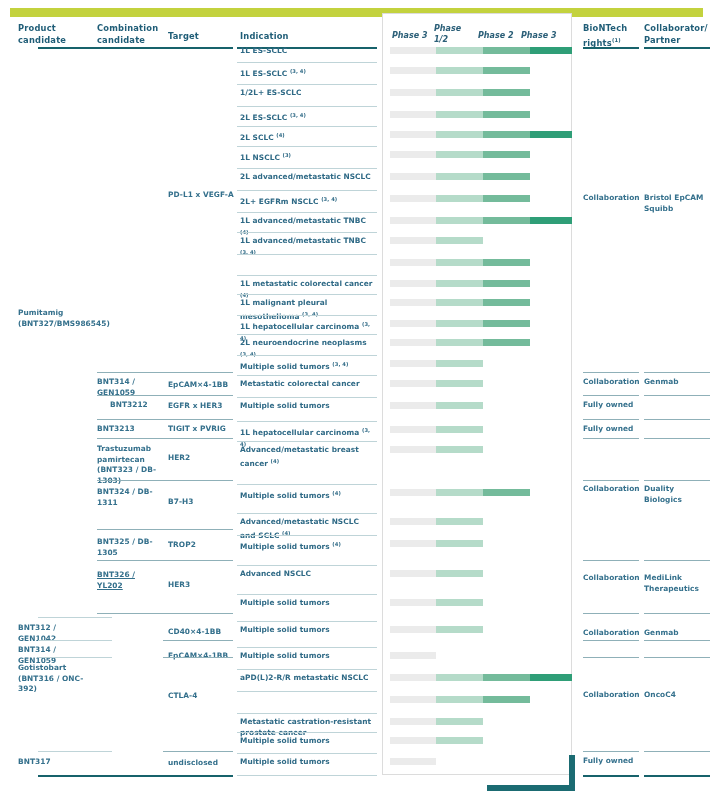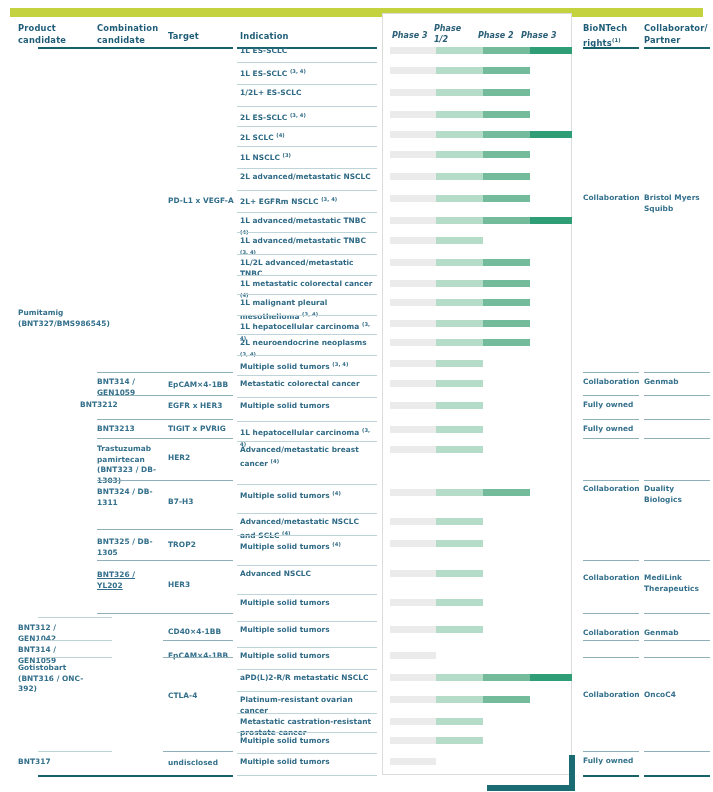--- a/index.html
+++ b/index.html
@@ -131,21 +131,20 @@
     <div class="cell ind" style="left:240px;top:216px;width:136px;">1L advanced/metastatic TNBC <sup>(4)</sup></div>
     <div class="rule" style="left:237px;top:232px;width:140px;"></div>
     <div class="bar s1" style="left:390px;top:217px;width:46px;"></div>
     <div class="bar s2" style="left:436px;top:217px;width:47px;"></div>
     <div class="bar s3" style="left:483px;top:217px;width:47px;"></div>
     <div class="bar s4" style="left:530px;top:217px;width:42px;"></div>
     <div class="cell ind" style="left:240px;top:236px;width:136px;">1L advanced/metastatic TNBC <sup>(3, 4)</sup></div>
     <div class="rule" style="left:237px;top:254px;width:140px;"></div>
     <div class="bar s1" style="left:390px;top:237px;width:46px;"></div>
     <div class="bar s2" style="left:436px;top:237px;width:47px;"></div>
-    <div class="cell ind" style="left:240px;top:258px;width:136px;">1L/2L advanced/metastatic TNBC</div>
     <div class="rule" style="left:237px;top:275px;width:140px;"></div>
     <div class="bar s1" style="left:390px;top:259px;width:46px;"></div>
     <div class="bar s2" style="left:436px;top:259px;width:47px;"></div>
     <div class="bar s3" style="left:483px;top:259px;width:47px;"></div>
     <div class="cell ind" style="left:240px;top:279px;width:136px;">1L metastatic colorectal cancer <sup>(4)</sup></div>
     <div class="rule" style="left:237px;top:294px;width:140px;"></div>
     <div class="bar s1" style="left:390px;top:280px;width:46px;"></div>
     <div class="bar s2" style="left:436px;top:280px;width:47px;"></div>
     <div class="bar s3" style="left:483px;top:280px;width:47px;"></div>
     <div class="cell ind" style="left:240px;top:298px;width:136px;">1L malignant pleural mesothelioma <sup>(3, 4)</sup></div>
@@ -210,21 +209,20 @@
     <div class="bar s2" style="left:436px;top:626px;width:47px;"></div>
     <div class="cell ind" style="left:240px;top:651px;width:136px;">Multiple solid tumors</div>
     <div class="rule" style="left:237px;top:669px;width:140px;"></div>
     <div class="bar s1" style="left:390px;top:652px;width:46px;"></div>
     <div class="cell ind" style="left:240px;top:673px;width:136px;">aPD(L)2-R/R metastatic  NSCLC</div>
     <div class="rule" style="left:237px;top:691px;width:140px;"></div>
     <div class="bar s1" style="left:390px;top:674px;width:46px;"></div>
     <div class="bar s2" style="left:436px;top:674px;width:47px;"></div>
     <div class="bar s3" style="left:483px;top:674px;width:47px;"></div>
     <div class="bar s4" style="left:530px;top:674px;width:42px;"></div>
-    <div class="cell ind" style="left:240px;top:695px;width:136px;">Platinum-resistant ovarian cancer</div>
     <div class="rule" style="left:237px;top:713px;width:140px;"></div>
     <div class="bar s1" style="left:390px;top:696px;width:46px;"></div>
     <div class="bar s2" style="left:436px;top:696px;width:47px;"></div>
     <div class="bar s3" style="left:483px;top:696px;width:47px;"></div>
     <div class="cell ind" style="left:240px;top:717px;width:136px;">Metastatic castration-resistant prostate cancer</div>
     <div class="rule" style="left:237px;top:732px;width:140px;"></div>
     <div class="bar s1" style="left:390px;top:718px;width:46px;"></div>
     <div class="bar s2" style="left:436px;top:718px;width:47px;"></div>
     <div class="cell ind" style="left:240px;top:736px;width:136px;">Multiple solid tumors</div>
     <div class="rule" style="left:237px;top:753px;width:140px;"></div>
@@ -232,48 +230,48 @@
     <div class="bar s2" style="left:436px;top:737px;width:47px;"></div>
     <div class="cell ind" style="left:240px;top:757px;width:136px;">Multiple solid tumors</div>
     <div class="rule" style="left:237px;top:775px;width:140px;"></div>
     <div class="bar s1" style="left:390px;top:758px;width:46px;"></div>
     <div class="cell" style="left:18px;top:308px;width:70px;">Pumitamig (BNT327/BMS986545)</div>
     <div class="cell" style="left:18px;top:623px;width:70px;">BNT312 / GEN1042</div>
     <div class="cell" style="left:18px;top:645px;width:70px;">BNT314 / GEN1059</div>
     <div class="cell" style="left:18px;top:663px;width:70px;">Gotistobart (BNT316 / ONC-392)</div>
     <div class="cell" style="left:18px;top:757px;width:70px;">BNT317</div>
     <div class="cell" style="left:97px;top:377px;width:66px;">BNT314 / GEN1059</div>
-    <div class="cell" style="left:80px;top:400px;width:66px;">BNT3212</div>
+    <div class="cell" style="left:110px;top:400px;width:66px;">BNT3212</div>
     <div class="cell" style="left:97px;top:424px;width:66px;">BNT3213</div>
     <div class="cell" style="left:97px;top:444px;width:66px;">Trastuzumab pamirtecan (BNT323 / DB-1303)</div>
     <div class="cell" style="left:97px;top:487px;width:66px;">BNT324 / DB-1311</div>
     <div class="cell" style="left:97px;top:537px;width:66px;">BNT325 / DB-1305</div>
     <div class="cell" style="left:97px;top:570px;width:66px;text-decoration:underline;">BNT326 / YL202</div>
-    <div class="cell" style="left:168px;top:196px;width:66px;">PD-L1 x VEGF-A</div>
+    <div class="cell" style="left:168px;top:190px;width:66px;">PD-L1 x VEGF-A</div>
     <div class="cell" style="left:168px;top:380px;width:66px;">EpCAM×4-1BB</div>
     <div class="cell" style="left:168px;top:401px;width:66px;">EGFR x HER3</div>
     <div class="cell" style="left:168px;top:424px;width:66px;">TIGIT x PVRIG</div>
     <div class="cell" style="left:168px;top:453px;width:66px;">HER2</div>
     <div class="cell" style="left:168px;top:497px;width:66px;">B7-H3</div>
     <div class="cell" style="left:168px;top:540px;width:66px;">TROP2</div>
     <div class="cell" style="left:168px;top:580px;width:66px;">HER3</div>
     <div class="cell" style="left:168px;top:627px;width:66px;">CD40×4-1BB</div>
     <div class="cell" style="left:168px;top:651px;width:66px;">EpCAM×4-1BB</div>
     <div class="cell" style="left:168px;top:691px;width:66px;">CTLA-4</div>
     <div class="cell" style="left:168px;top:758px;width:66px;">undisclosed</div>
     <div class="cell" style="left:583px;top:193px;width:52px;">Collaboration</div>
     <div class="cell" style="left:583px;top:377px;width:52px;">Collaboration</div>
     <div class="cell" style="left:583px;top:400px;width:52px;">Fully owned</div>
     <div class="cell" style="left:583px;top:424px;width:52px;">Fully owned</div>
     <div class="cell" style="left:583px;top:484px;width:52px;">Collaboration</div>
     <div class="cell" style="left:583px;top:573px;width:52px;">Collaboration</div>
     <div class="cell" style="left:583px;top:628px;width:52px;">Collaboration</div>
     <div class="cell" style="left:583px;top:690px;width:52px;">Collaboration</div>
     <div class="cell" style="left:583px;top:756px;width:52px;">Fully owned</div>
-    <div class="cell" style="left:644px;top:193px;width:64px;">Bristol Myers Squibb</div>
+    <div class="cell" style="left:644px;top:193px;width:64px;">Bristol EpCAM Squibb</div>
     <div class="cell" style="left:644px;top:377px;width:64px;">Genmab</div>
     <div class="cell" style="left:644px;top:484px;width:64px;">Duality Biologics</div>
     <div class="cell" style="left:644px;top:573px;width:64px;">MediLink Therapeutics</div>
     <div class="cell" style="left:644px;top:628px;width:64px;">Genmab</div>
     <div class="cell" style="left:644px;top:690px;width:64px;">OncoC4</div>
     <div class="rule " style="left:38px;top:617px;width:74px;"></div>
     <div class="rule " style="left:38px;top:640px;width:74px;"></div>
     <div class="rule " style="left:38px;top:657px;width:74px;"></div>
     <div class="rule " style="left:38px;top:751px;width:74px;"></div>
     <div class="rule bot" style="left:38px;top:775px;width:74px;"></div>

